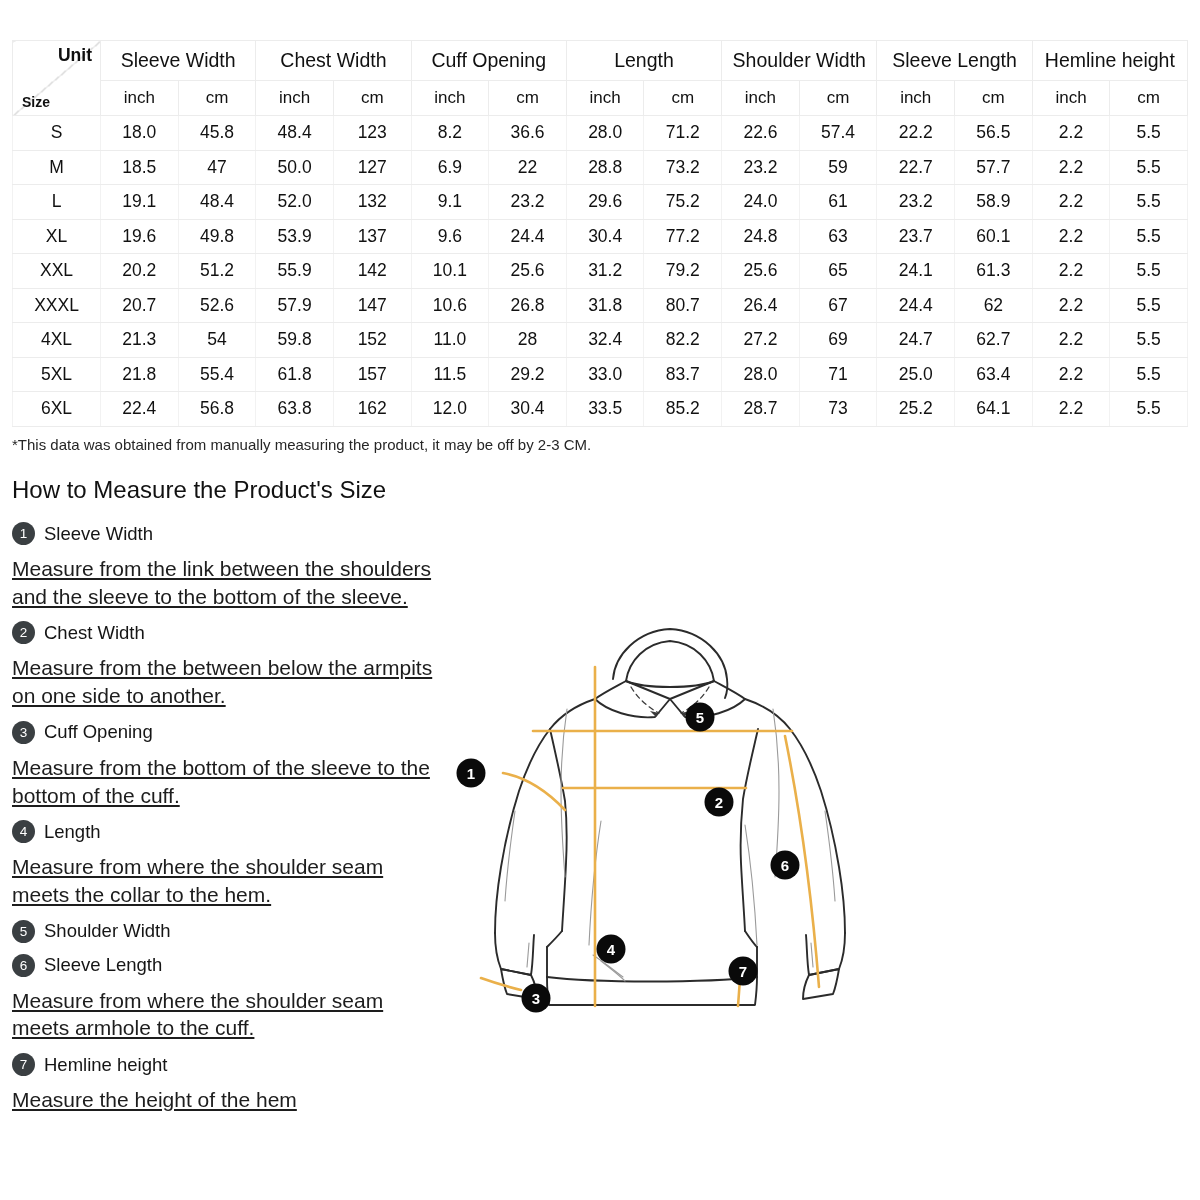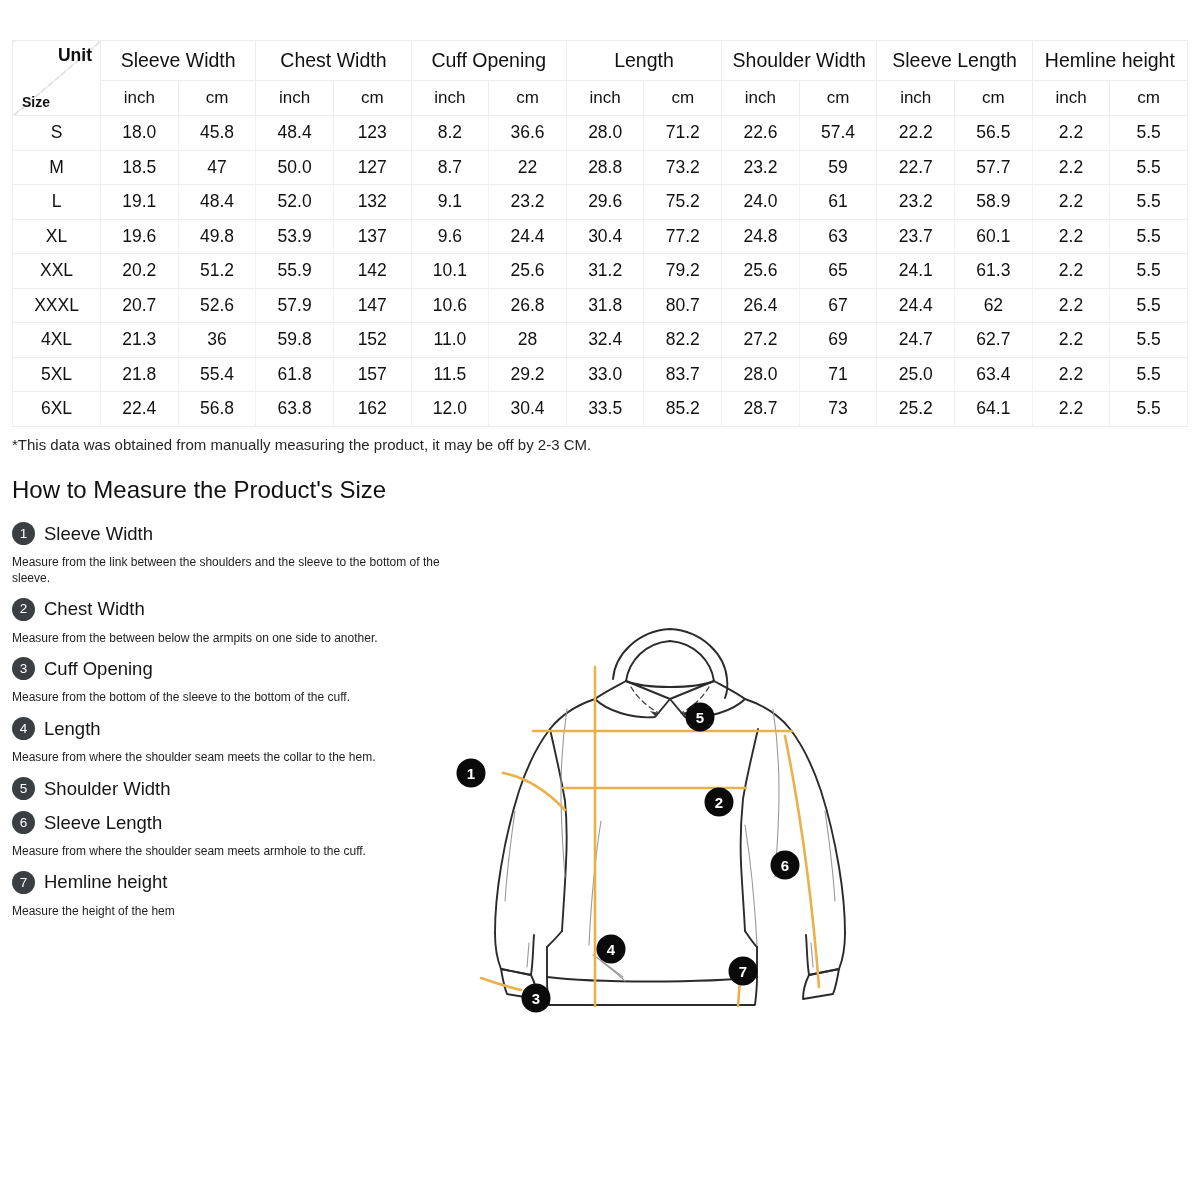--- a/index.html
+++ b/index.html
@@ -110,24 +110,25 @@
     color: #fff;
     font-size: 13.5px;
     display: flex;
     align-items: center;
     justify-content: center;
     flex: 0 0 auto;
     line-height: 1;
   }
   .instr-title { font-size: 18.5px; color: #151515; }
   .instr-desc {
-    font-size: 12px;
+    font-size: 21px;
     line-height: 1.32;
     color: #1d1d1d;
     max-width: 430px;
+    text-decoration: underline;
   }
 
   
   .diagram {
     position: absolute;
     left: 455px; top: 595px;
     width: 430px; height: 425px;
   }
   .diagram svg { display: block; width: 430px; height: 425px; }
   .marker-circle { fill: #0a0a0a; }
@@ -194,21 +195,21 @@
         <td class="val">56.5</td>
         <td class="val">2.2</td>
         <td class="val">5.5</td>
       </tr>
       <tr class="data-row">
         <td class="size-cell">M</td>
         <td class="val">18.5</td>
         <td class="val">47</td>
         <td class="val">50.0</td>
         <td class="val">127</td>
-        <td class="val">8.7</td>
+        <td class="val">6.9</td>
         <td class="val">22</td>
         <td class="val">28.8</td>
         <td class="val">73.2</td>
         <td class="val">23.2</td>
         <td class="val">59</td>
         <td class="val">22.7</td>
         <td class="val">57.7</td>
         <td class="val">2.2</td>
         <td class="val">5.5</td>
       </tr>
@@ -276,21 +277,21 @@
         <td class="val">26.4</td>
         <td class="val">67</td>
         <td class="val">24.4</td>
         <td class="val">62</td>
         <td class="val">2.2</td>
         <td class="val">5.5</td>
       </tr>
       <tr class="data-row">
         <td class="size-cell">4XL</td>
         <td class="val">21.3</td>
-        <td class="val">36</td>
+        <td class="val">54</td>
         <td class="val">59.8</td>
         <td class="val">152</td>
         <td class="val">11.0</td>
         <td class="val">28</td>
         <td class="val">32.4</td>
         <td class="val">82.2</td>
         <td class="val">27.2</td>
         <td class="val">69</td>
         <td class="val">24.7</td>
         <td class="val">62.7</td>

